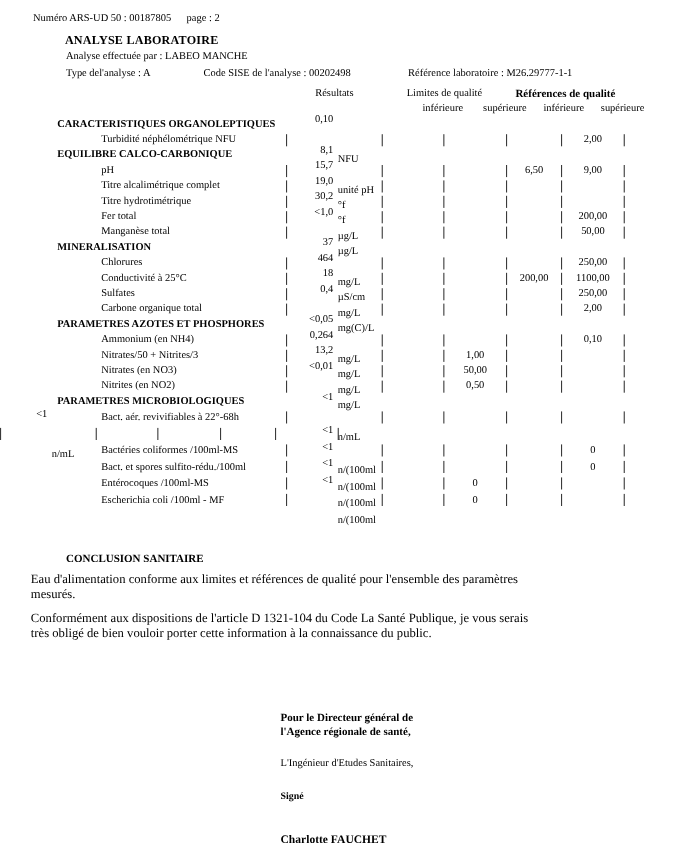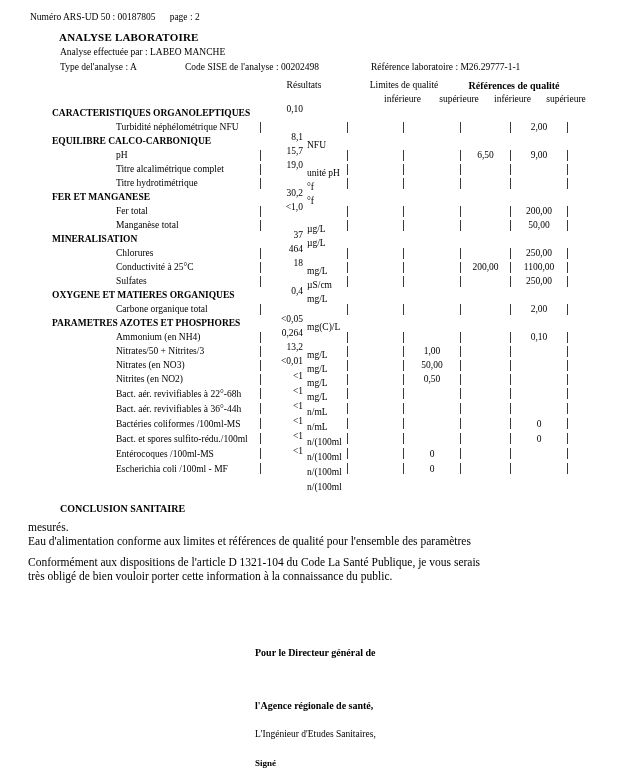--- a/index.html
+++ b/index.html
@@ -28,39 +28,39 @@
   .hrow2 .c1{width:55px;text-align:center;}
   .hrow2 .c2{width:56px;text-align:center;}
   .hrow2 .c3{width:49px;text-align:center;}
   .hrow2 .c4{width:56px;text-align:center;}
   .hrow2 .g{width:1px;}
   
   .tbl{top:106px;left:0;width:622px;}
   .sect{height:14px;line-height:14px;padding-left:52px;font-weight:bold;font-size:9.5px;white-space:nowrap;}
   .trow{display:flex;align-items:center;height:14px;font-size:9.5px;}
   .trow.micro{height:15px;}
-  .cl{width:260px;padding-left:116px;box-sizing:border-box;white-space:nowrap;}
+  .cl{width:260px;padding-left:92px;box-sizing:border-box;white-space:nowrap;}
   .vb{width:1px;height:11px;background:#3a3a3a;flex:none;}
   .cr{width:86px;display:flex;white-space:nowrap;}
   .cr .v{width:42px;text-align:right;}
   .cr .u{padding-left:4px;margin-top:36px;}
   .li{width:55px;text-align:center;}
   .ls{width:56px;text-align:center;}
   .ri{width:49px;text-align:center;}
   .rs{width:56px;text-align:center;}
   
   .conclh{top:503px;left:60px;font-size:10px;font-weight:bold;}
   .cpara{left:28px;width:578px;font-size:11.5px;line-height:13.5px;}
   .cpara span{display:block;}
   .p1{top:521px;}
   .p2{top:556px;}
   
   .sig{top:646px;left:255px;width:230px;text-align:left;}
   .sig .b1{font-size:10px;font-weight:bold;line-height:13px;}
-  .sig .b2{font-size:10px;font-weight:bold;line-height:13px;margin-top:40px;}
+  .sig .b2{font-size:10px;font-weight:bold;line-height:13px;}
   .sig .eng{font-size:9.5px;line-height:13px;margin-top:16px;}
   .sig .signed{font-size:9px;font-weight:bold;margin-top:17px;}
   .sig .name{font-size:10.5px;font-weight:bold;margin-top:30px;}
 </style>
 </head>
 <body>
 
 <div class="page">
 
   <div class="abs docline">
@@ -162,21 +162,20 @@
         <span class="li"></span>
         <span class="vb"></span>
         <span class="ls"></span>
         <span class="vb"></span>
         <span class="ri"></span>
         <span class="vb"></span>
         <span class="rs"></span>
         <span class="vb"></span>
       </div>
 
-    <div class="sect">FER ET MANGANESE</div>
     <div class="trow">
         <span class="cl">Fer total</span>
         <span class="vb"></span>
         <span class="cr">
           <span class="v">30,2</span>
           <span class="u">µg/L</span>
         </span>
         <span class="vb"></span>
         <span class="li"></span>
         <span class="vb"></span>
@@ -251,21 +250,20 @@
         <span class="li"></span>
         <span class="vb"></span>
         <span class="ls"></span>
         <span class="vb"></span>
         <span class="ri"></span>
         <span class="vb"></span>
         <span class="rs">250,00</span>
         <span class="vb"></span>
       </div>
 
-    <div class="sect">OXYGENE ET MATIERES ORGANIQUES</div>
     <div class="trow">
         <span class="cl">Carbone organique total</span>
         <span class="vb"></span>
         <span class="cr">
           <span class="v">0,4</span>
           <span class="u">mg(C)/L</span>
         </span>
         <span class="vb"></span>
         <span class="li"></span>
         <span class="vb"></span>
@@ -340,39 +338,39 @@
         <span class="li"></span>
         <span class="vb"></span>
         <span class="ls">0,50</span>
         <span class="vb"></span>
         <span class="ri"></span>
         <span class="vb"></span>
         <span class="rs"></span>
         <span class="vb"></span>
       </div>
 
+    <div class="sect">PARAMETRES MICROBIOLOGIQUES</div>
     <div class="trow micro">
         <span class="cl">Bact. aér. revivifiables à 22°-68h</span>
         <span class="vb"></span>
         <span class="cr">
           <span class="v">&lt;1</span>
           <span class="u">n/mL</span>
         </span>
         <span class="vb"></span>
         <span class="li"></span>
         <span class="vb"></span>
         <span class="ls"></span>
         <span class="vb"></span>
         <span class="ri"></span>
         <span class="vb"></span>
         <span class="rs"></span>
         <span class="vb"></span>
       </div>
     <div class="trow micro">
-        <span class="cl">Bact. aér. revivifiables à 36°-44h</span>
         <span class="vb"></span>
         <span class="cr">
           <span class="v">&lt;1</span>
           <span class="u">n/mL</span>
         </span>
         <span class="vb"></span>
         <span class="li"></span>
         <span class="vb"></span>
         <span class="ls"></span>
         <span class="vb"></span>
@@ -447,22 +445,22 @@
         <span class="ri"></span>
         <span class="vb"></span>
         <span class="rs"></span>
         <span class="vb"></span>
       </div>
 
   </div>
 
   <div class="abs conclh">CONCLUSION SANITAIRE</div>
   <div class="abs cpara p1">
+    <span>Eau d'alimentation conforme aux limites et références de qualité pour  l'ensemble des paramètres</span>
     <span>mesurés.</span>
-    <span>Eau d'alimentation conforme aux limites et références de qualité pour  l'ensemble des paramètres</span>
   </div>
   <div class="abs cpara p2">
     <span>Conformément aux dispositions de l'article D 1321-104 du Code La Santé Publique, je vous serais</span>
     <span>très obligé de bien vouloir porter cette information à la connaissance du public.</span>
   </div>
 
   <div class="abs sig">
     <div class="b1">Pour le Directeur général de</div>
     <div class="b2">l'Agence régionale de santé,</div>
     <div class="eng">L'Ingénieur d'Etudes Sanitaires,</div>

